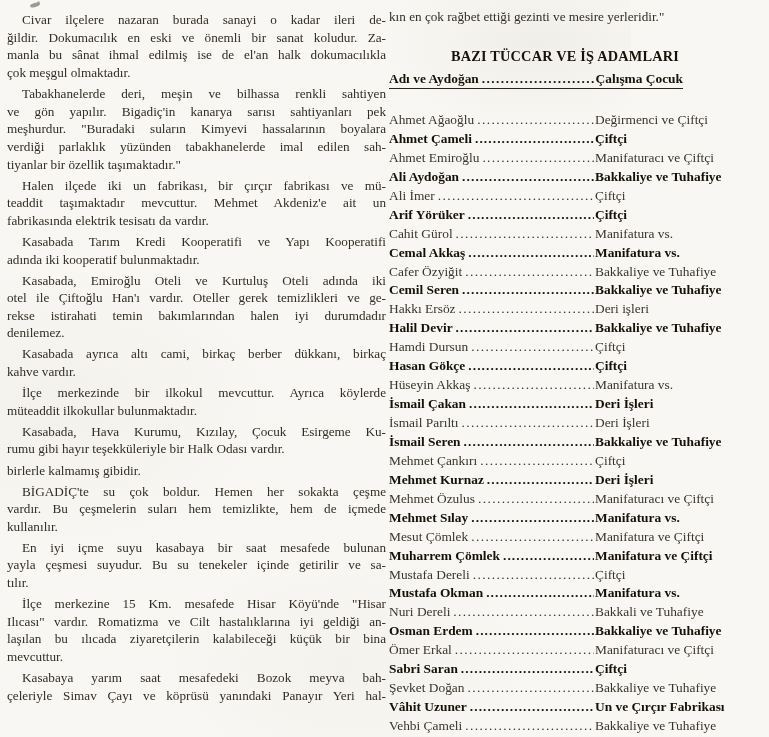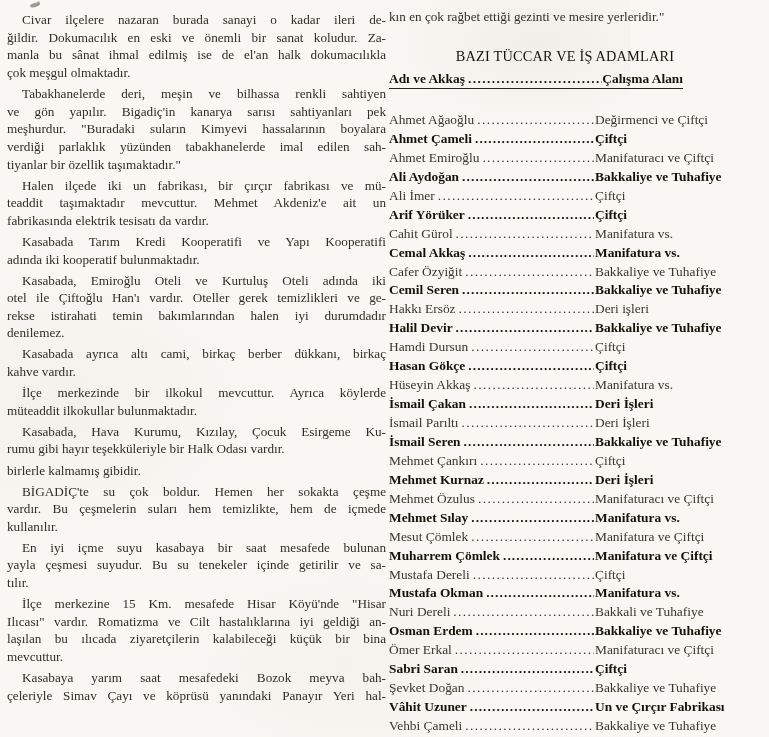--- a/index.html
+++ b/index.html
@@ -59,21 +59,21 @@
     color: #3a342b;
   }
   .cont-line {
     font-size: 13.2px; line-height: 18px; height: 18px;
     color: #332d24; white-space: nowrap; overflow: hidden;
   }
   .sec-title {
     margin-top: 21px;
     width: 352px;
     text-align: center;
-    font-weight: normal;
+    font-weight: bold;
     font-size: 14.3px;
     letter-spacing: 0.2px;
     color: #181309;
     height: 18px; line-height: 18px;
   }
   .list-header {
     margin-top: 4px;
     display: flex; align-items: baseline;
     width: 294px;
     height: 19px; line-height: 19px;
@@ -177,23 +177,23 @@
         <div class="jline">çeleriyle Simav Çayı ve köprüsü yanındaki Panayır Yeri hal-</div>
       </div>
     </div>
 
   <div class="col-right">
     <div class="cont-line">kın en çok rağbet ettiği gezinti ve mesire yerleridir."</div>
 
     <div class="sec-title">BAZI TÜCCAR VE İŞ ADAMLARI</div>
 
     <div class="list-header">
-      <span class="lh-name">Adı ve Akkaş</span>
+      <span class="lh-name">Adı ve Aydoğan</span>
       <span class="leader">..............................................................................................................</span>
-      <span class="lh-field">Çalışma Alanı</span>
+      <span class="lh-field">Çalışma Çocuk</span>
     </div>
 
     <div id="entries">
         <div class="row">
           <span class="name">Ahmet Ağaoğlu</span>
           <span class="leader">..............................................................................................................</span>
           <span class="field">Değirmenci ve Çiftçi</span>
         </div>
         <div class="row bold">
           <span class="name">Ahmet Çameli</span>

